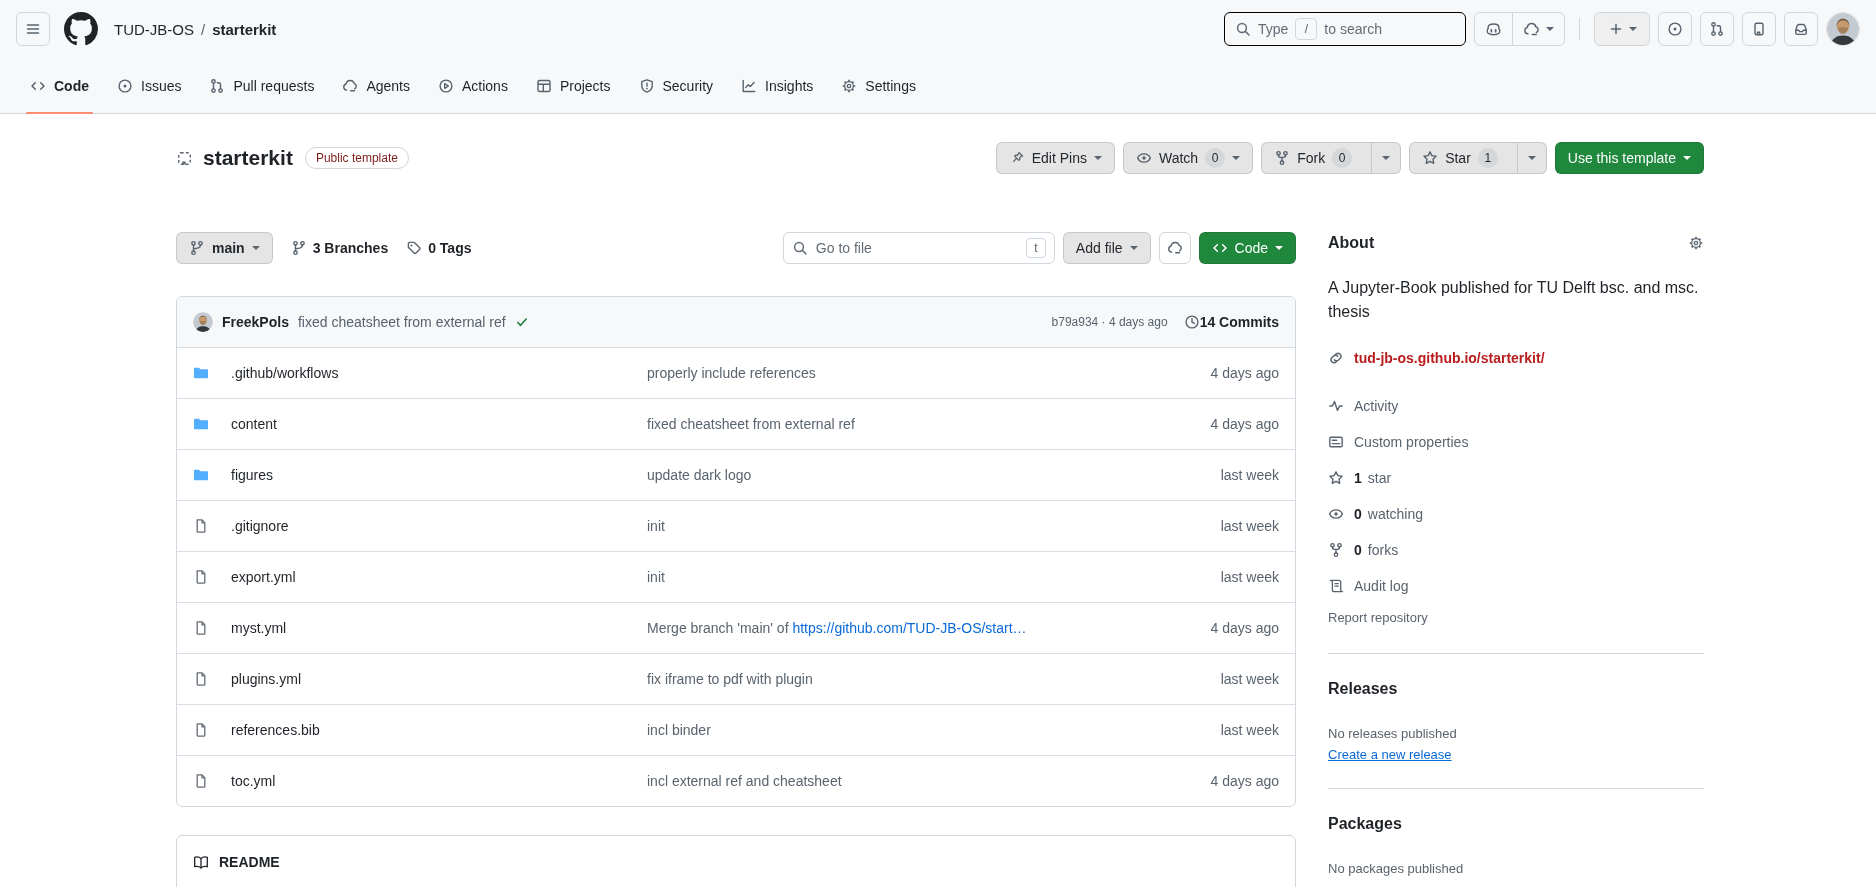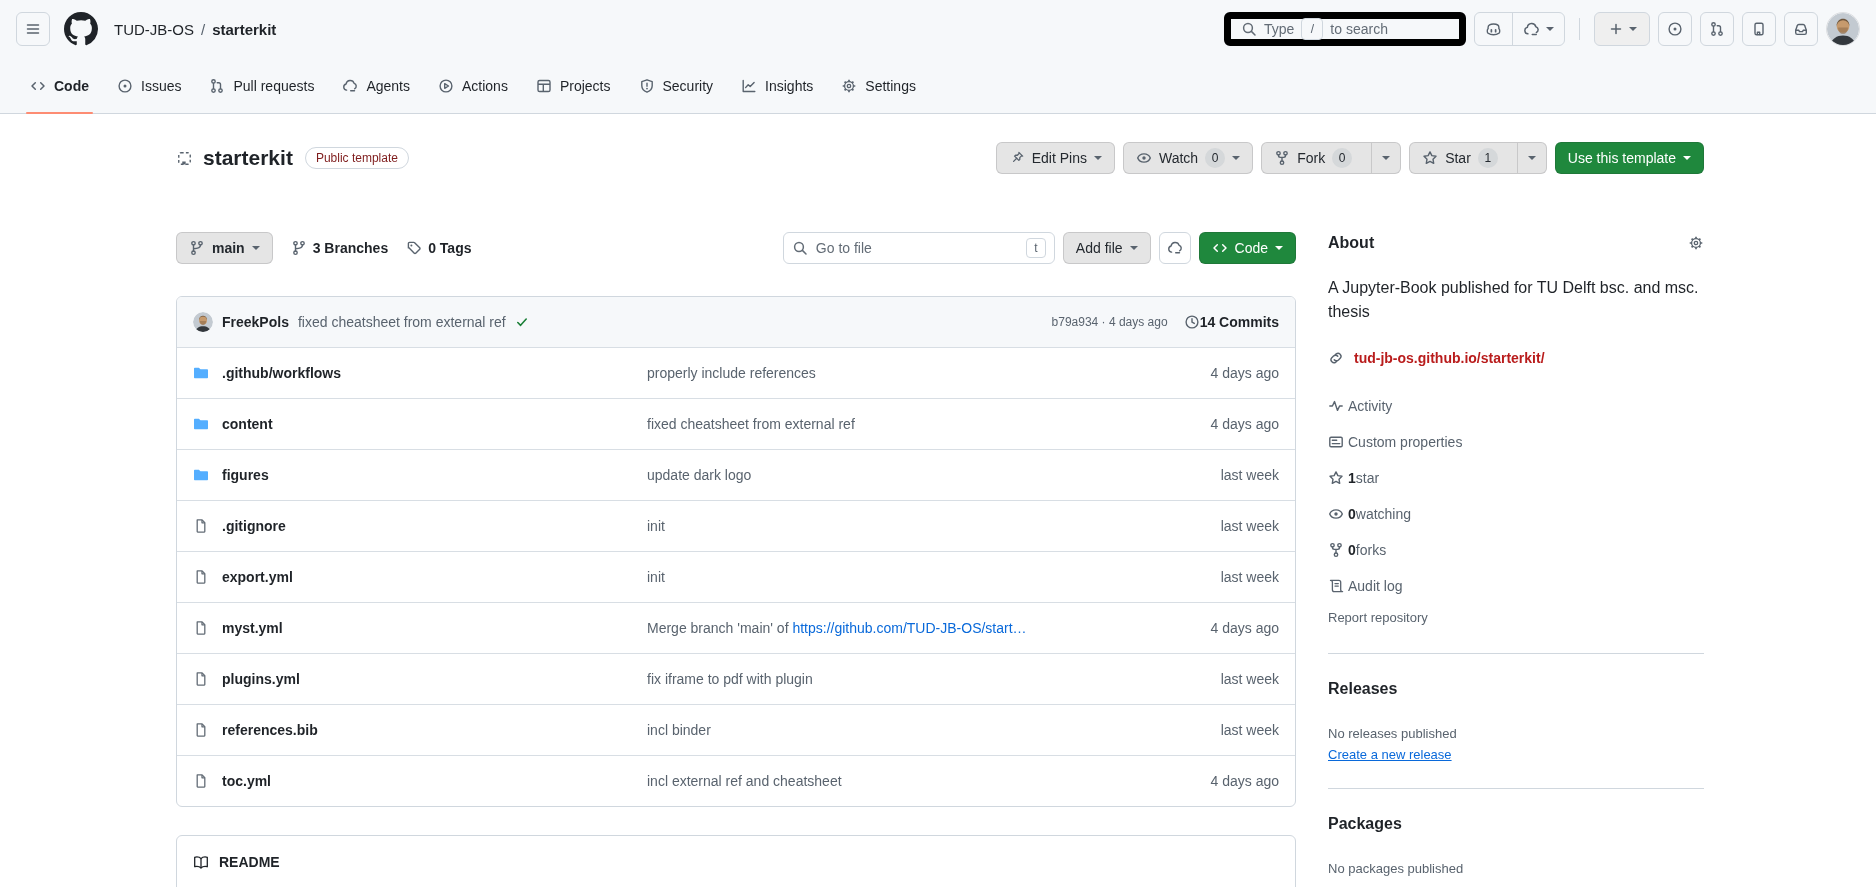--- a/index.html
+++ b/index.html
@@ -12,21 +12,21 @@
   .ic { display: inline-flex; align-items: center; justify-content: center; }
 
   
   .app-header { height: 58px; background: #f6f8fa; display: flex; align-items: center; gap: 10px; padding: 0 16px; }
   .sq-btn { width: 34px; height: 34px; border: 1px solid #d0d7de; border-radius: 6px; background: transparent; display: flex; align-items: center; justify-content: center; color: #59636e; cursor: pointer; }
   .gh-logo { color: #1f2328; margin-left: 4px; }
   .crumbs { display: flex; align-items: center; gap: 7px; font-size: 15px; margin-left: 6px; }
   .crumbs .sep { color: #59636e; }
   .crumbs .repo { font-weight: 600; }
   .hdr-right { margin-left: auto; display: flex; align-items: center; gap: 8px; }
-  .search-box { width: 242px; height: 34px; border: 7px solid #000000; border-radius: 6px; display: flex; align-items: center; gap: 7px; padding: 0 10px; color: #636c76; cursor: text; }
+  .search-box { width: 242px; height: 34px; border: 1px solid #000000; border-radius: 6px; display: flex; align-items: center; gap: 7px; padding: 0 10px; color: #636c76; cursor: text; }
   .kbd { min-width: 22px; height: 22px; border: 1px solid #d0d7de; border-radius: 4px; display: inline-flex; align-items: center; justify-content: center; font-size: 12px; color: #59636e; padding: 0 4px; background: transparent; }
   .split-btn { height: 34px; border: 1px solid #d0d7de; border-radius: 6px; display: flex; overflow: hidden; }
   .split-btn .seg { display: flex; align-items: center; gap: 6px; padding: 0 10px; color: #59636e; cursor: pointer; }
   .split-btn .seg + .seg { border-left: 1px solid #d0d7de; }
   .v-div { width: 1px; height: 22px; background: #d0d7de; margin: 0 6px; }
   .plus-btn { width: 56px; height: 34px; border: 1px solid #d0d7de; border-radius: 6px; display: flex; align-items: center; justify-content: center; gap: 5px; color: #59636e; cursor: pointer; }
   .caret { width: 0; height: 0; border-left: 4px solid transparent; border-right: 4px solid transparent; border-top: 4px solid currentColor; display: inline-block; }
   .avatar-btn { width: 34px; height: 34px; border-radius: 50%; overflow: hidden; cursor: pointer; border: 1px solid rgba(31,35,40,.12); }
 
   
@@ -70,41 +70,41 @@
   .file-table { margin-top: 32px; border: 1px solid #d0d7de; border-radius: 6px; overflow: hidden; }
   .commit-bar { height: 50px; background: #f6f8fa; display: flex; align-items: center; padding: 0 16px; }
   .commit-avatar { width: 20px; height: 20px; border-radius: 50%; overflow: hidden; flex: none; }
   .commit-author { font-weight: 600; margin-left: 9px; cursor: pointer; }
   .commit-msg { color: #59636e; margin-left: 9px; cursor: pointer; }
   .commit-check { color: #1a7f37; margin-left: 9px; cursor: pointer; }
   .commit-meta { margin-left: auto; font-size: 12px; color: #59636e; cursor: pointer; }
   .commits-link { display: flex; align-items: center; gap: 0; margin-left: 16px; font-weight: 600; cursor: pointer; text-align: right; }
   .commits-link .bicon { color: #59636e; }
   .file-row { height: 51px; display: grid; grid-template-columns: 454px 1fr max-content; align-items: center; padding: 0 16px; border-top: 1px solid #d8dee4; }
-  .fname { display: flex; align-items: center; gap: 13px; cursor: pointer; font-weight: bold; }
+  .fname { display: flex; align-items: center; gap: 22px; cursor: pointer; }
   .fname .file-ic { color: #636c76; }
   .fname .folder-ic { color: #54aeff; }
   .fmsg { color: #59636e; white-space: nowrap; overflow: hidden; text-overflow: ellipsis; padding-right: 24px; cursor: pointer; }
   .fmsg a { color: #0969da; text-decoration: none; }
   .fdate { color: #59636e; text-align: right; white-space: nowrap; }
 
   
   .readme-box { margin-top: 28px; border: 1px solid #d0d7de; border-radius: 6px; height: 110px; padding: 18px 16px; }
   .readme-head { display: flex; align-items: center; gap: 10px; font-weight: 600; cursor: pointer; }
 
   
   .about-head { display: flex; justify-content: space-between; }
   .sb-h { font-size: 16px; font-weight: 600; }
   .gear-link { color: #59636e; cursor: pointer; }
   .about-desc { margin-top: 24px; font-size: 16px; line-height: 24px; color: #1f2328; }
   .about-link { margin-top: 26px; display: flex; align-items: center; gap: 10px; }
   .about-link .bicon { color: #59636e; }
   .about-link a { color: #b91c1c; font-weight: 600; text-decoration: none; cursor: pointer; }
   .sb-items { margin-top: 22px; }
-  .sb-item { height: 36px; display: flex; align-items: center; gap: 4px; color: #59636e; cursor: pointer; }
+  .sb-item { height: 36px; display: flex; align-items: center; gap: 10px; color: #59636e; cursor: pointer; }
   .sb-item .cnt { color: #1f2328; font-weight: 600; margin-right: -4px; }
   .report-link { margin-top: 6px; font-size: 13px; color: #59636e; cursor: pointer; }
   .sb-divider { border: none; border-top: 1px solid #d0d7de; margin-top: 28px; }
   .sb-section-h { margin-top: 26px; }
   .sb-empty { margin-top: 28px; font-size: 13px; color: #59636e; }
   .sb-cta { margin-top: 6px; font-size: 13px; color: #0969da; text-decoration: underline; cursor: pointer; display: inline-block; }
 </style>
 </head>
 <body>
 

